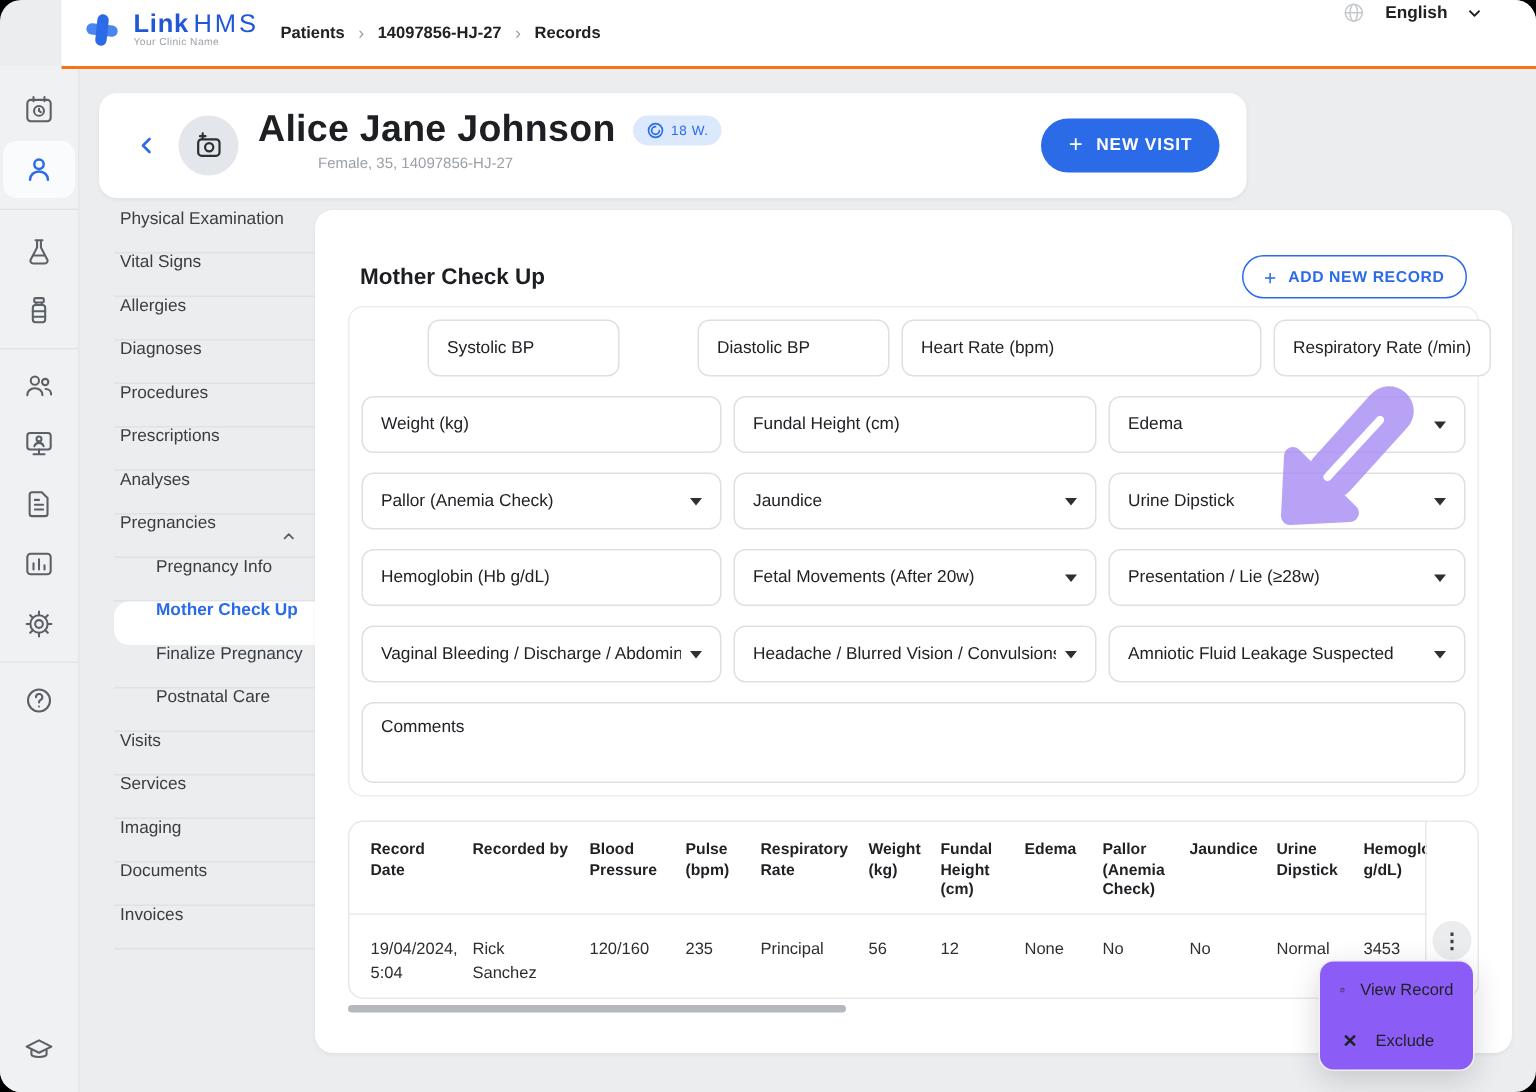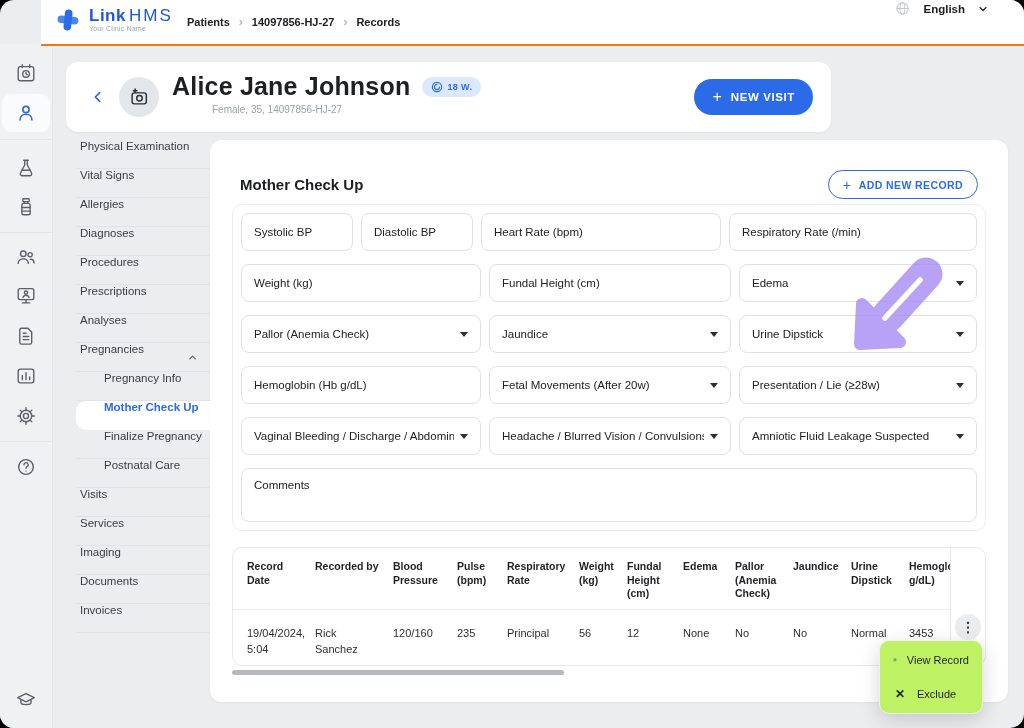--- a/index.html
+++ b/index.html
@@ -32,21 +32,21 @@
   
   .patient-card{position:absolute;left:66px;top:62px;width:765px;height:70px;background:#fff;border-radius:12px;
                 box-shadow:0 1px 3px rgba(16,24,40,.05);z-index:3;}
   .back-btn{position:absolute;left:22px;top:25px;width:20px;height:20px;display:flex;align-items:center;justify-content:center;cursor:pointer;}
   .avatar{position:absolute;left:53px;top:15px;width:40px;height:40px;border-radius:50%;background:#e3e6ea;
           display:flex;align-items:center;justify-content:center;cursor:pointer;}
   .pat-info{position:absolute;left:106px;top:10px;}
   .pat-row{display:flex;align-items:center;gap:12px;}
   .pat-name{font-size:25px;font-weight:600;color:#1d1f23;letter-spacing:.2px;}
   .pat-badge{display:flex;align-items:center;gap:4px;height:20px;padding:0 9px;border-radius:10px;background:#dce8fb;}
-  .pat-badge span{font-size:9px;font-weight:700;color:#2b6be8;letter-spacing:.4px;}
+  .pat-badge span{font-size:9px;font-weight:400;color:#2b6be8;letter-spacing:.4px;}
   .pat-meta{font-size:10px;color:#9aa0a6;margin-top:3px;margin-left:40px;}
   .new-visit-btn{position:absolute;right:18px;top:17px;height:36px;padding:0 18px;border-radius:18px;background:#2b6be8;
                  display:flex;align-items:center;gap:9px;color:#fff;cursor:pointer;border:none;}
   .new-visit-btn .plus{font-size:16px;font-weight:500;line-height:1;}
   .new-visit-btn .lbl{font-size:11.5px;font-weight:700;letter-spacing:.6px;}
 
   
   .side-nav{position:absolute;left:66px;top:140px;width:144px;z-index:2;}
   .nav-item{height:29px;display:flex;align-items:flex-start;padding-left:14px;position:relative;
             font-size:11.5px;color:#3a3d41;cursor:pointer;}
@@ -65,21 +65,21 @@
                   border:1.5px solid #2b6be8;display:flex;align-items:center;gap:8px;color:#2b6be8;cursor:pointer;}
   .add-record-btn .plus{font-size:14px;font-weight:500;line-height:1;}
   .add-record-btn .lbl{font-size:10.5px;font-weight:700;letter-spacing:.4px;}
 
   .form-wrap{position:absolute;left:22px;top:64px;width:754px;box-sizing:border-box;border:1px solid #ecedef;border-radius:10px;padding:8px;}
   .frow{display:flex;gap:8px;margin-bottom:13px;}
   .field{height:38px;box-sizing:border-box;border:1px solid #dfe0e4;border-radius:8px;background:#fff;
          display:flex;align-items:center;padding:0 12px;cursor:text;}
   .field-label{font-size:11.5px;color:#202226;white-space:nowrap;overflow:hidden;flex:1;}
   .caret{width:0;height:0;border-left:4px solid transparent;border-right:4px solid transparent;border-top:5px solid #2d2f33;margin-left:6px;flex:none;}
-  .w-s{width:112px;flex:none;}
+  .w-s{width:128px;flex:none;margin-left:44px;}
   .w-m{width:240px;flex:none;}
   .w-m2{width:242px;flex:none;}
   .grow{flex:1;}
   .comments{height:54px;align-items:flex-start;padding-top:10px;margin-bottom:0;}
 
   
   .table-wrap{position:absolute;left:22px;top:407px;width:754px;height:119px;box-sizing:border-box;
               border:1px solid #e7e8ea;border-radius:10px;}
   .table-scroll{position:absolute;left:0;top:0;bottom:0;right:34px;overflow:hidden;border-radius:10px 0 0 10px;}
   table{border-collapse:collapse;table-layout:fixed;width:790px;}
@@ -88,21 +88,21 @@
   td{font-size:11px;color:#2c2e31;text-align:left;vertical-align:top;padding:16px 6px 8px 6px;line-height:1.45;}
   th:first-child,td:first-child{padding-left:14px;}
   thead tr{border-bottom:1px solid #ececee;}
   .actions-col{position:absolute;right:0;top:0;bottom:0;width:34px;border-left:1px solid #e7e8ea;}
   .kebab-btn{width:26px;height:26px;border-radius:50%;background:#ebecee;margin:66px auto 0 auto;
              display:flex;align-items:center;justify-content:center;cursor:pointer;}
   .kebab-btn span{font-size:14px;font-weight:700;color:#3c3f43;line-height:1;}
   .h-scrollbar{position:absolute;left:22px;top:530px;width:332px;height:5px;border-radius:3px;background:#b5b8bd;cursor:grab;}
 
   
-  .context-menu{position:absolute;left:879px;top:640px;width:102px;background:#bef264;border-radius:10px;
+  .context-menu{position:absolute;left:879px;top:640px;width:102px;background:#8b5cf6;border-radius:10px;
                 box-shadow:0 6px 20px rgba(0,0,0,.16);border:1px solid #f0f0f2;z-index:60;padding:2px 0;}
   .menu-item{height:34px;display:flex;align-items:center;gap:10px;padding:0 13px;cursor:pointer;}
   .menu-item .mi-label{font-size:11px;font-weight:500;color:#1f2124;white-space:nowrap;}
   .menu-item .x-glyph{font-size:12px;color:#1f2124;font-weight:700;width:14px;text-align:center;}
 
   
   .cursor-arrow{position:absolute;left:852px;top:246px;z-index:50;pointer-events:none;}
 
   svg{display:block;}
 </style>

